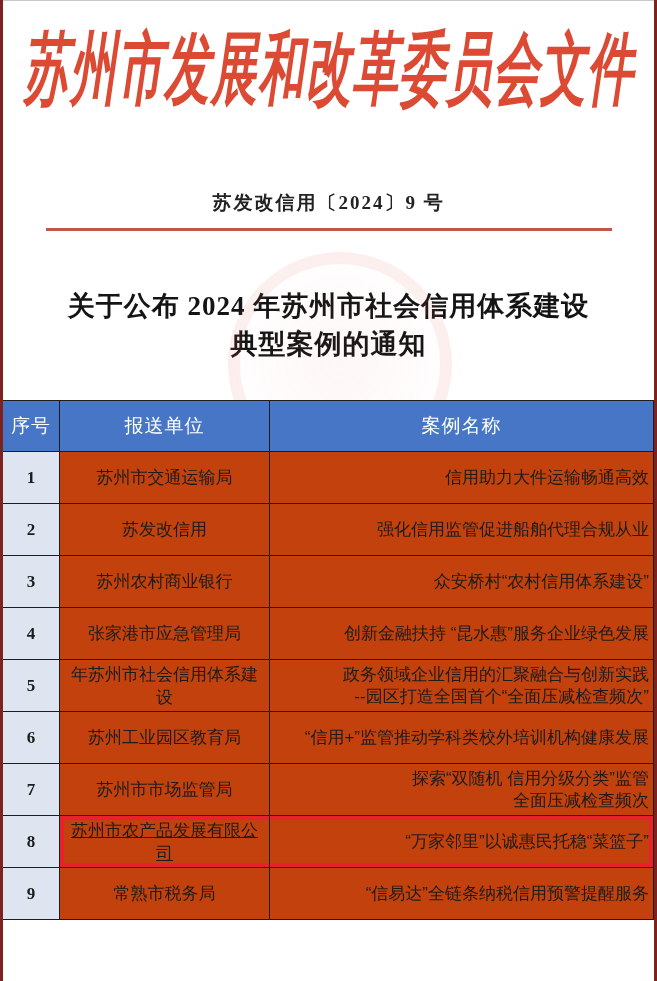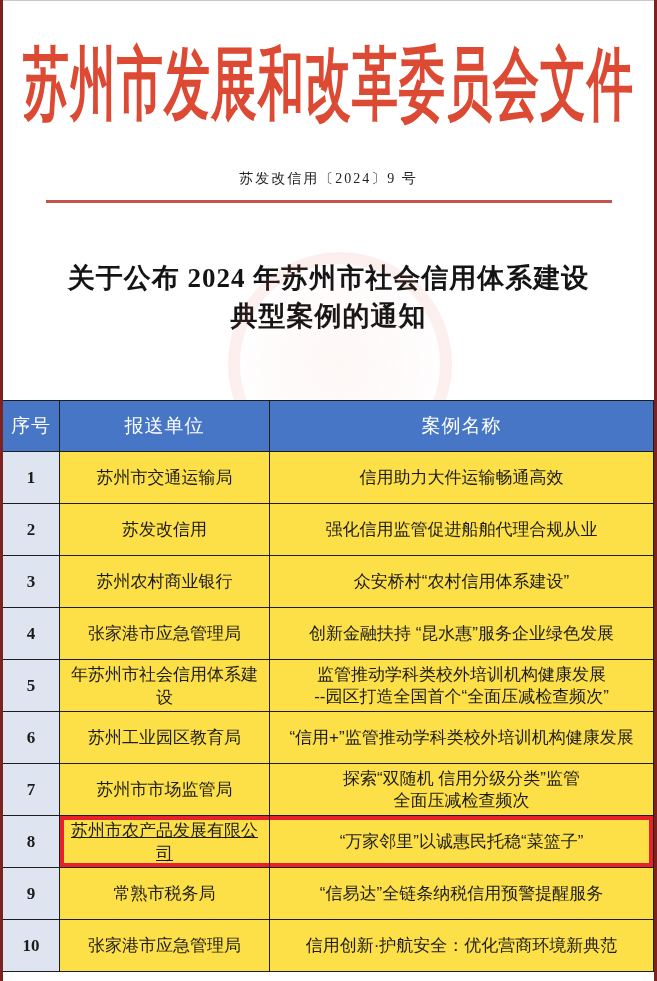--- a/index.html
+++ b/index.html
@@ -12,42 +12,43 @@
     color:#1c1c1c;
   }
   .page-edge{position:absolute;top:0;width:3px;height:981px;background:#7e2220;z-index:5;}
   .page-edge.left{left:0;}
   .page-edge.right{right:0;}
   .top-edge{position:absolute;top:0;left:0;width:657px;height:1px;background:#c9c9c9;}
 
   
   .letterhead{
     margin-top:24px;height:92px;
-    display:flex;align-items:flex-end;justify-content:center;
+    display:flex;align-items:center;justify-content:center;font-style:italic;
   }
   .letterhead h1{
     margin:0;
     font-family:"Liberation Serif","DejaVu Serif",serif;
     font-weight:bold;
     font-size:46px;
     letter-spacing:1px;
     color:#dc4a34;
     transform:scaleY(1.72);
     transform-origin:center;
     white-space:nowrap;
   }
 
   
   .doc-number{
-    margin-top:54px;
+    margin-top:74px;
     text-align:center;
     font-family:"Liberation Serif","DejaVu Serif",serif;
-    font-size:14px;
+    font-size:19px;
     color:#222;
     letter-spacing:2px;
+    font-weight:bold;
   }
   .red-rule{
     width:566px;height:3px;
     margin:12px auto 0 auto;
     background:#c4554b;
   }
 
   
   .seal-watermark{
     position:absolute;
@@ -86,30 +87,30 @@
     vertical-align:middle;
   }
   .case-table thead th{
     background:#4776c6;
     color:#ffffff;
     font-weight:normal;
     font-size:19px;
     height:50px;
     letter-spacing:1px;
   }
-  .case-table tbody td{height:51px;font-size:17px;background:#fde047;}
+  .case-table tbody td{height:51px;font-size:17px;background:#c2410c;}
   .col-no{width:57px;}
   .col-unit{width:210px;}
   .c-no{
     background:#dfe5f0 !important;
     font-family:"Liberation Serif","DejaVu Serif",serif;
     font-weight:bold;
     font-size:18px;
   }
-  .case-line{line-height:22px;}
+  .case-line{line-height:22px;text-align:right;}
   
   .hl-unit{box-shadow:inset 0 4px 0 #e8212b, inset 0 -4px 0 #e8212b, inset 4px 0 0 #e8212b;text-decoration:underline;}
   .hl-case{box-shadow:inset 0 4px 0 #e8212b, inset 0 -4px 0 #e8212b, inset -4px 0 0 #e8212b;}
 </style>
 </head>
 <body>
 
 <div class="top-edge"></div>
 <div class="page-edge left"></div>
 <div class="page-edge right"></div>
@@ -171,21 +172,21 @@
     <td class="c-unit">张家港市应急管理局</td>
     <td class="c-case">
           <div class="case-line">创新金融扶持 “昆水惠”服务企业绿色发展</div>
         </td>
   </tr>
 
   <tr>
     <td class="c-no">5</td>
     <td class="c-unit">年苏州市社会信用体系建设</td>
     <td class="c-case">
-          <div class="case-line">监管推动学科类校外培训机构健康发展</div>
+          <div class="case-line">政务领域企业信用的汇聚融合与创新实践</div>
           <div class="case-line">--园区打造全国首个“全面压减检查频次”</div>
         </td>
   </tr>
 
   <tr>
     <td class="c-no">6</td>
     <td class="c-unit">苏州工业园区教育局</td>
     <td class="c-case">
           <div class="case-line">“信用+”监管推动学科类校外培训机构健康发展</div>
         </td>
@@ -209,21 +210,14 @@
   </tr>
 
   <tr>
     <td class="c-no">9</td>
     <td class="c-unit">常熟市税务局</td>
     <td class="c-case">
           <div class="case-line">“信易达”全链条纳税信用预警提醒服务</div>
         </td>
   </tr>
 
-  <tr>
-    <td class="c-no">10</td>
-    <td class="c-unit">张家港市应急管理局</td>
-    <td class="c-case">
-          <div class="case-line">信用创新·护航安全：优化营商环境新典范</div>
-        </td>
-  </tr>
 </tbody>
 </table>
 
 </body></html>

